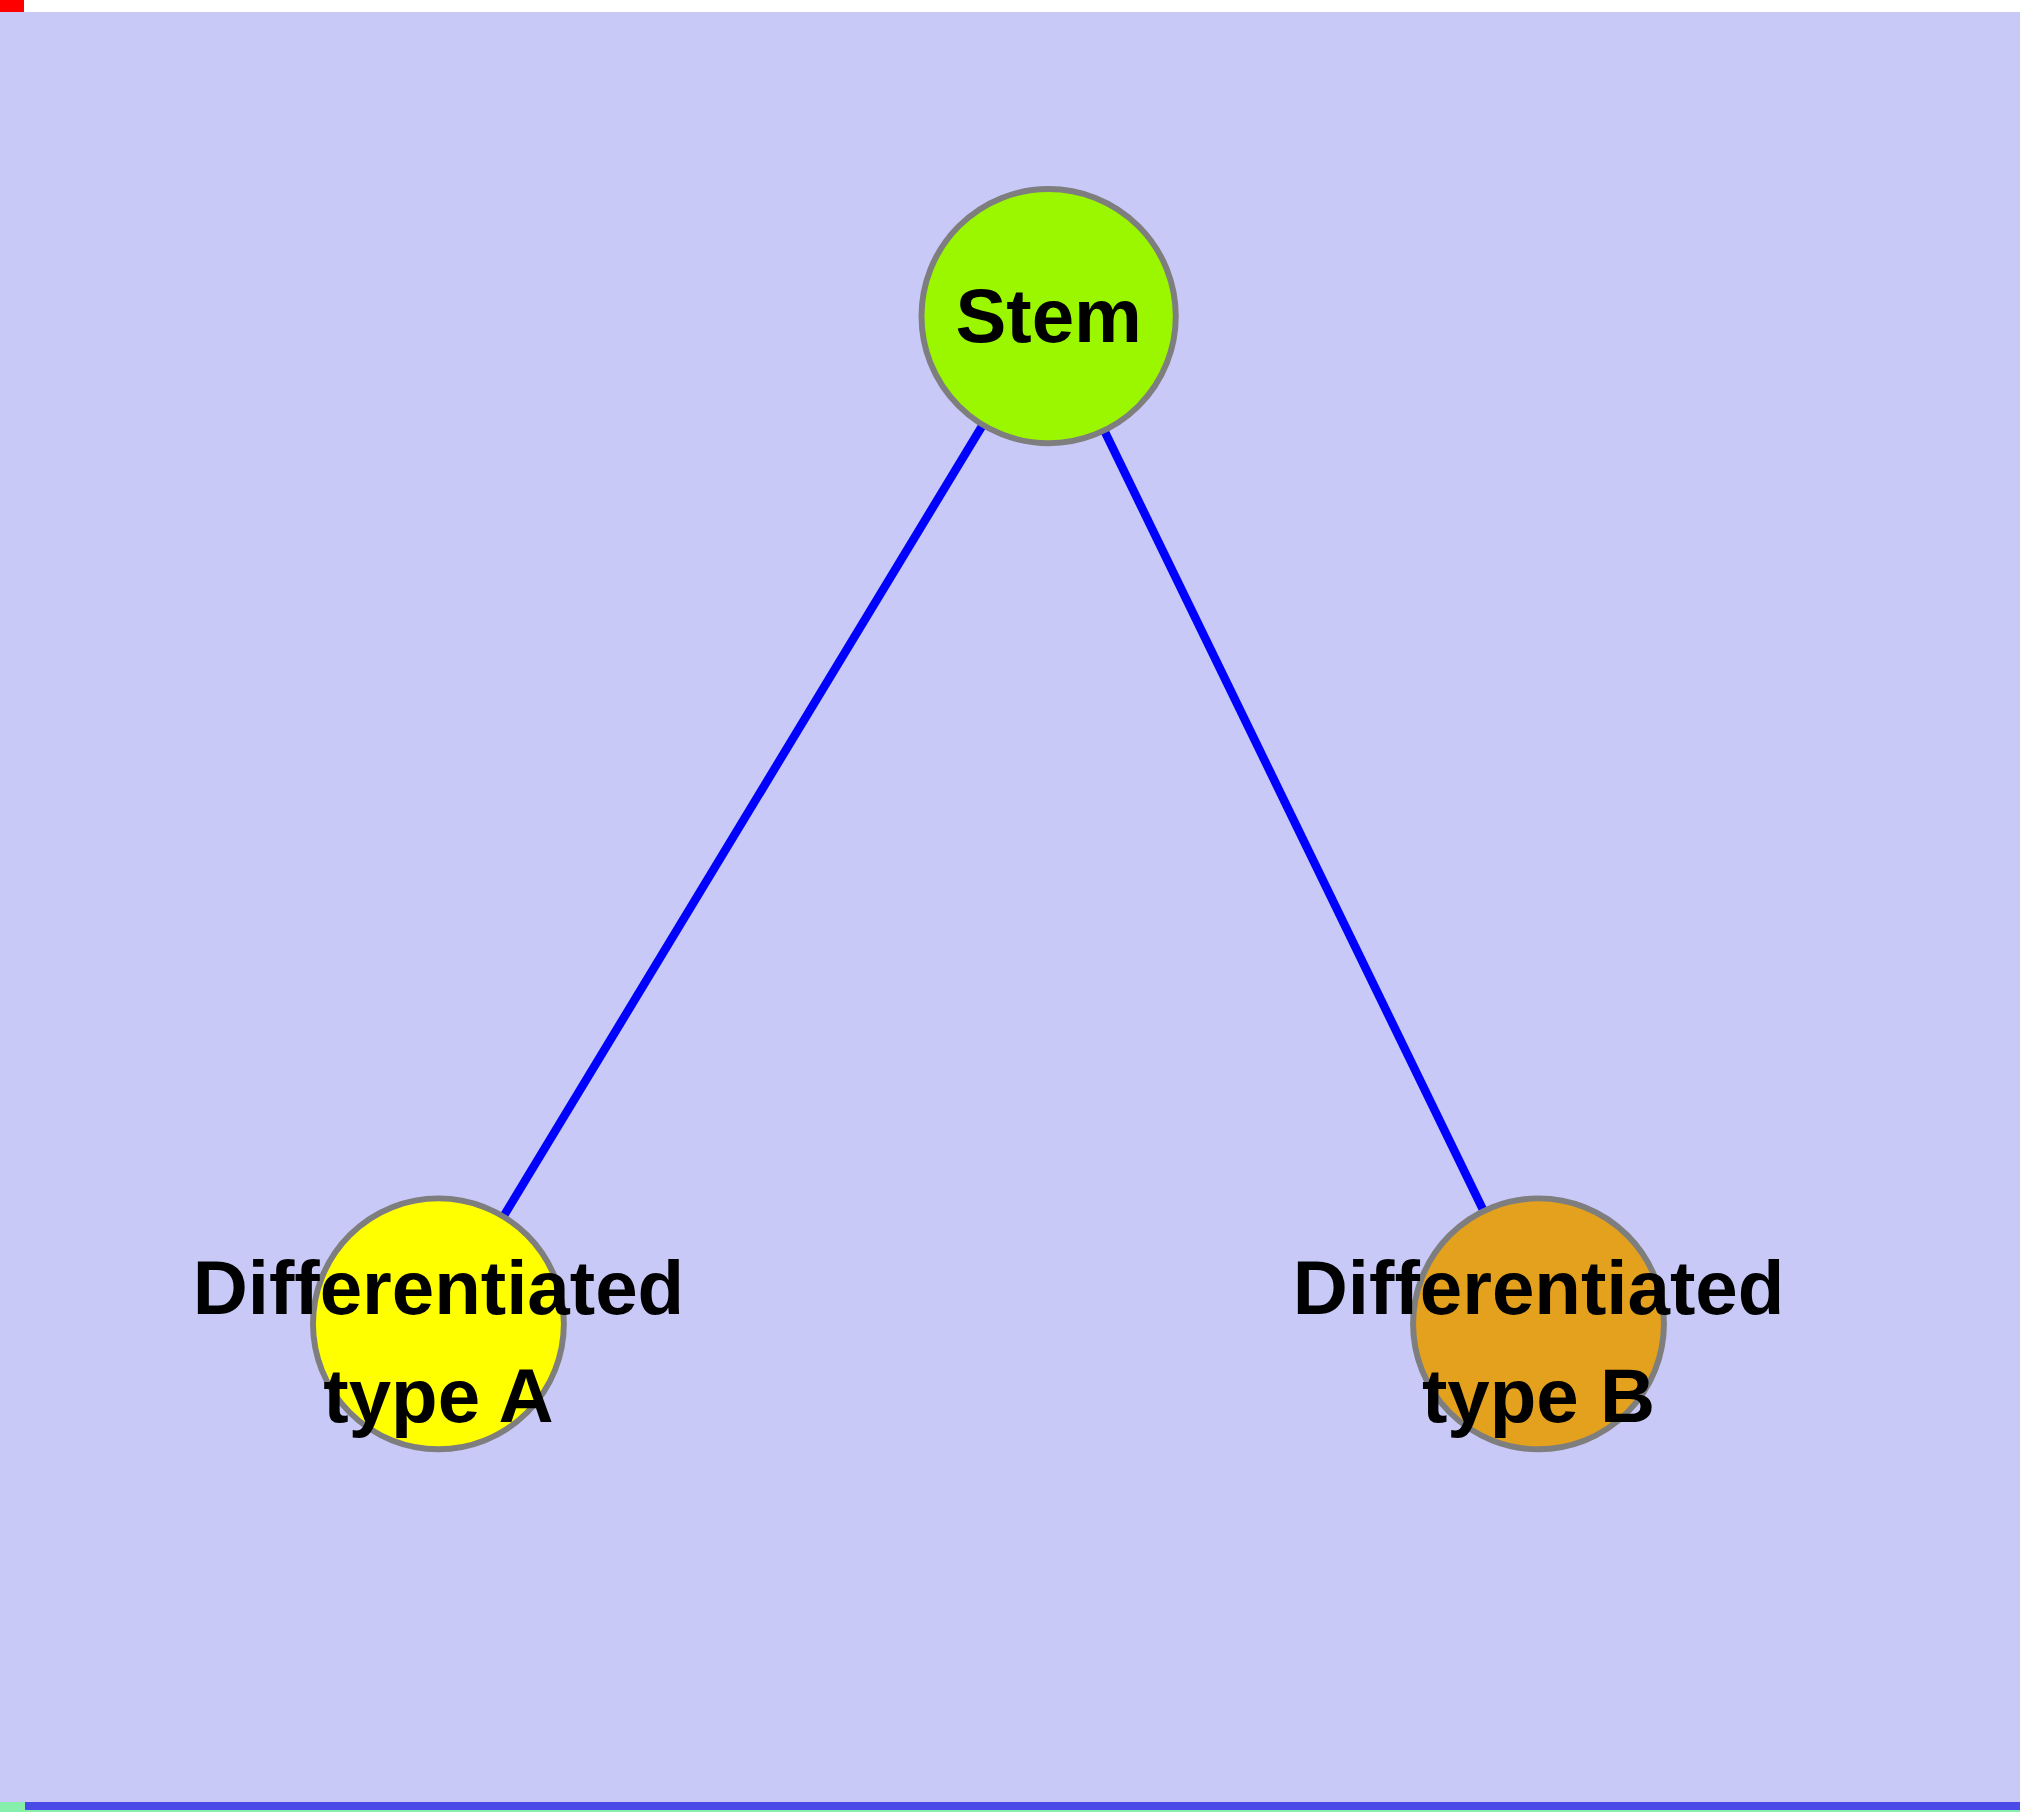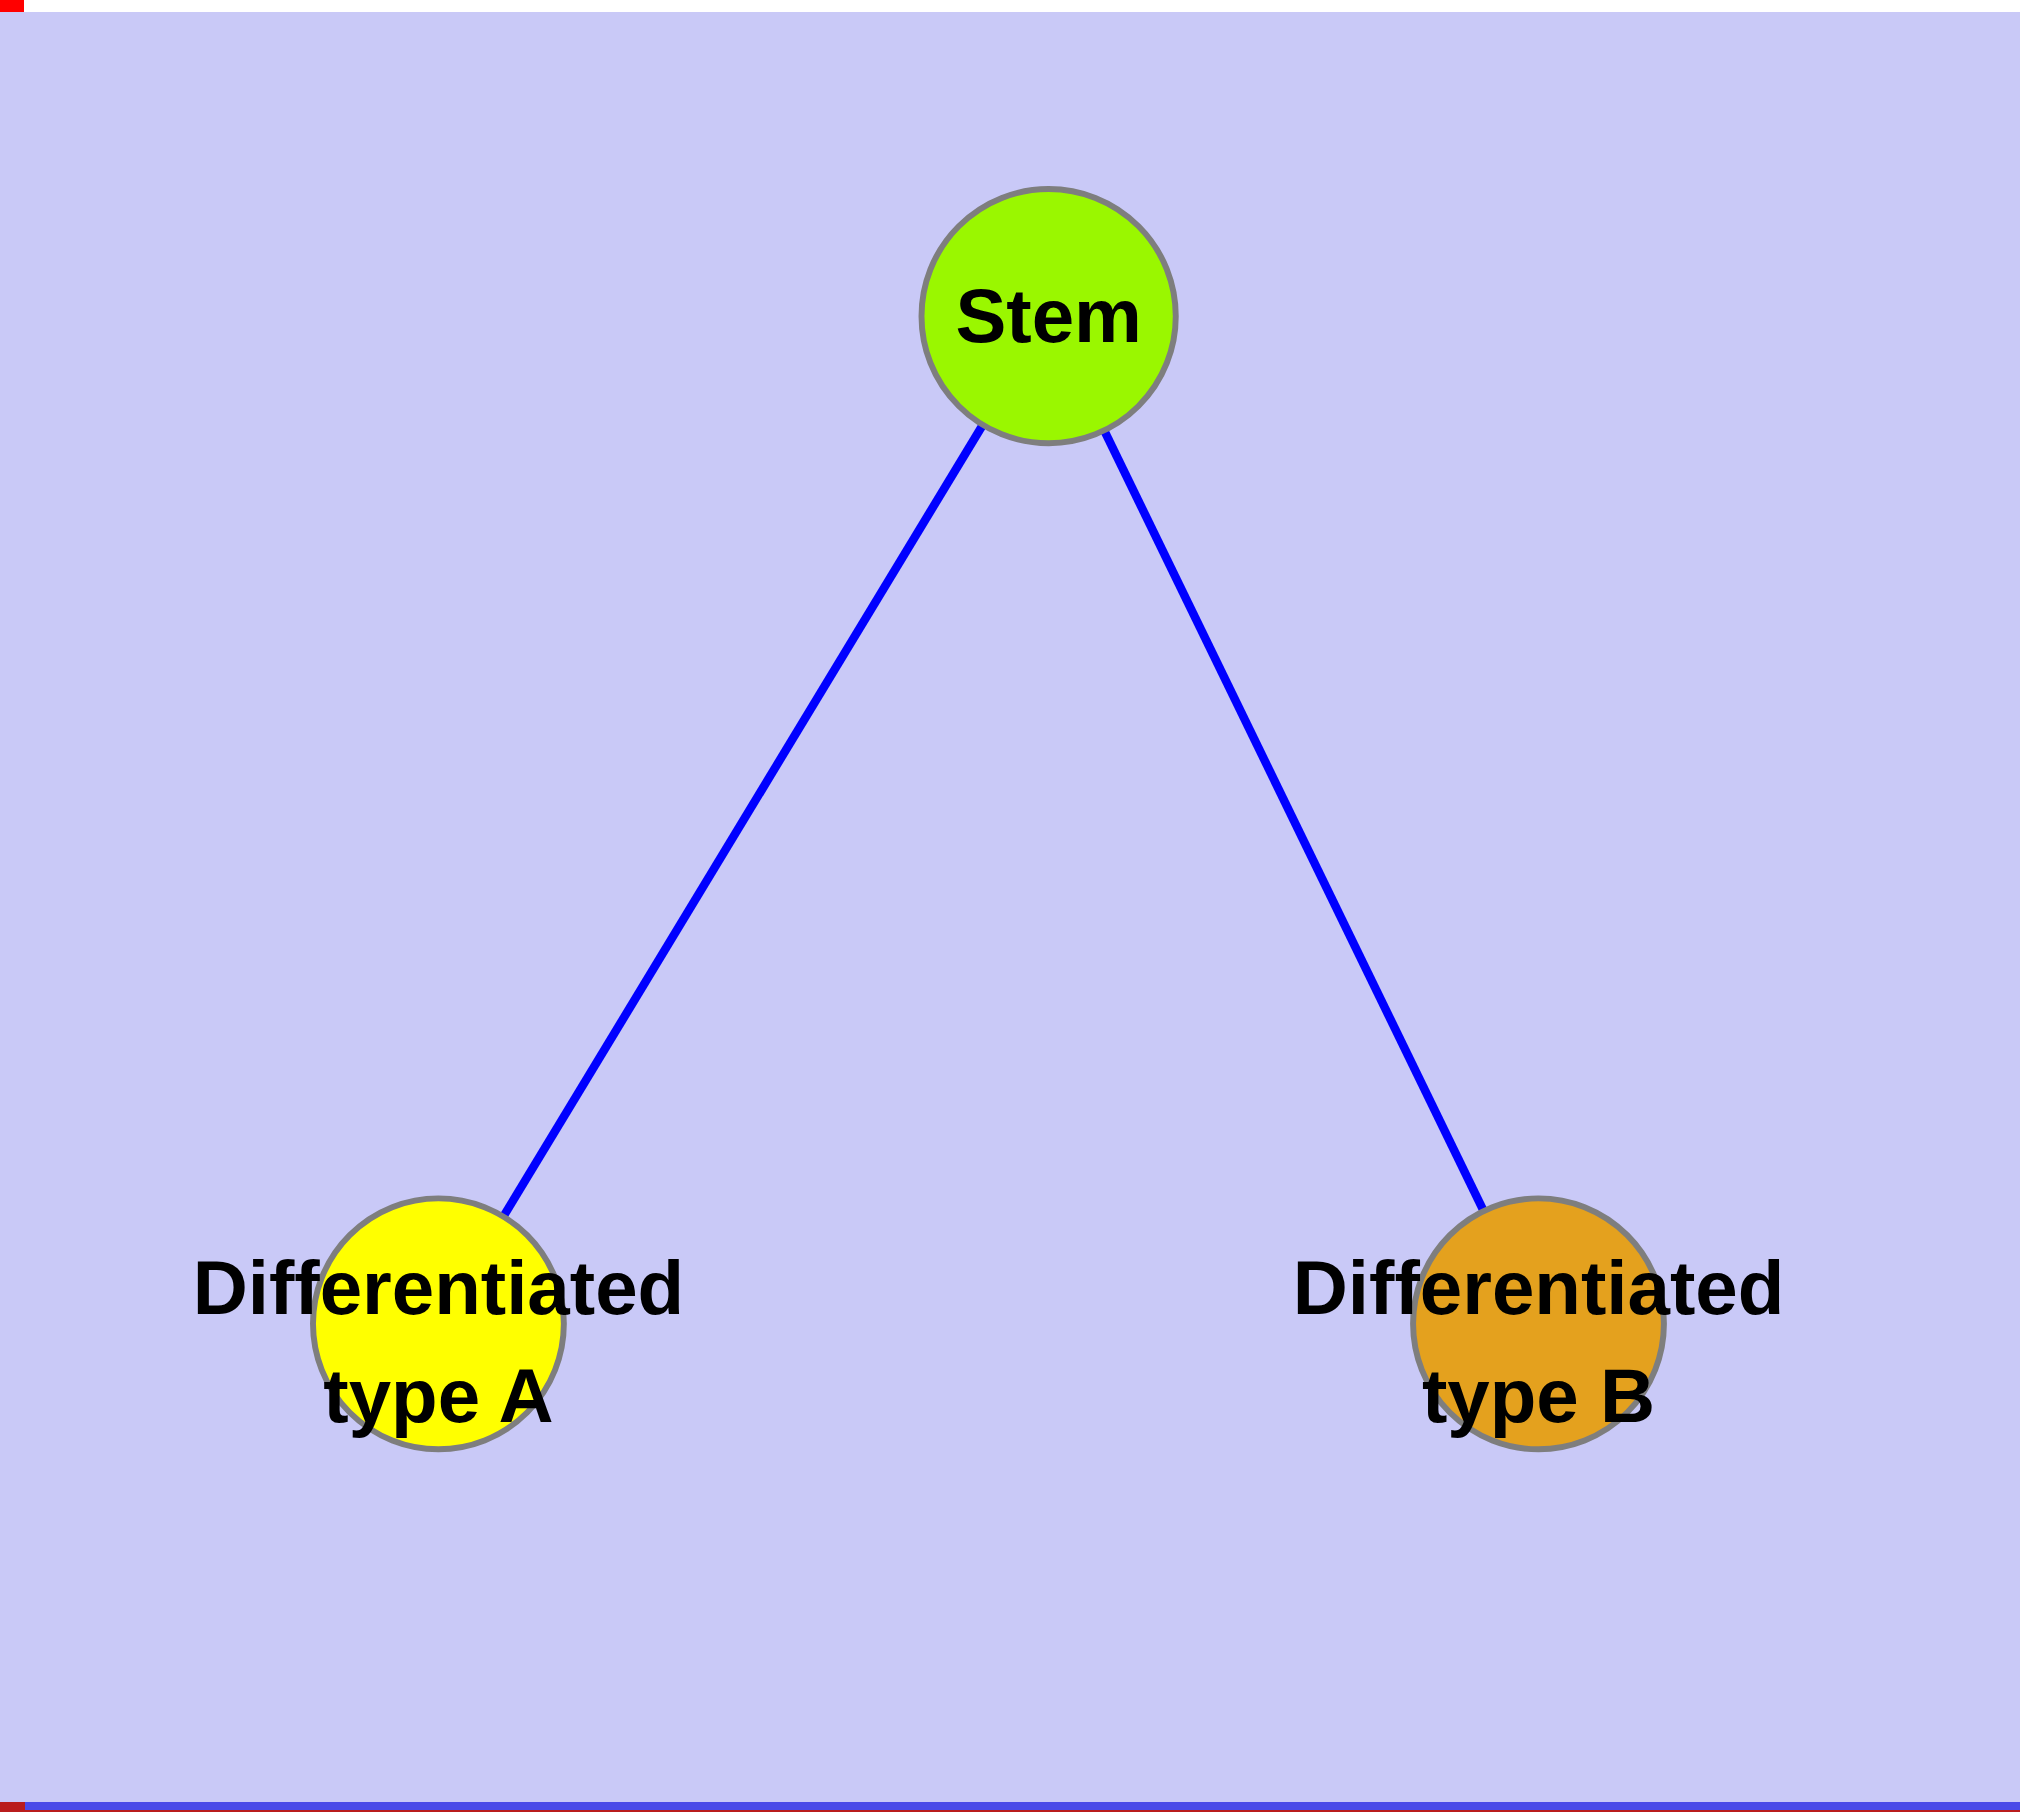--- a/index.html
+++ b/index.html
@@ -1,21 +1,21 @@
 <!DOCTYPE html>
 <html style="font-size:13.6px"><head>
 <meta charset="utf-8">
 <style>
   html, body { margin: 0; padding: 0; background: #ffffff; }
   .stage {
     position: relative;
     width: 2021px;
     height: 1812px;
     overflow: hidden;
-    background: #b91c1c;
+    background: #86efac;
     font-family: "Liberation Sans", sans-serif;
   }
   .plot-bg {
     position: absolute;
     left: 0; top: 12px;
     width: 2021px; height: 1790px;
   }
   .top-strip {
     position: absolute;
     left: 0; top: 0;

